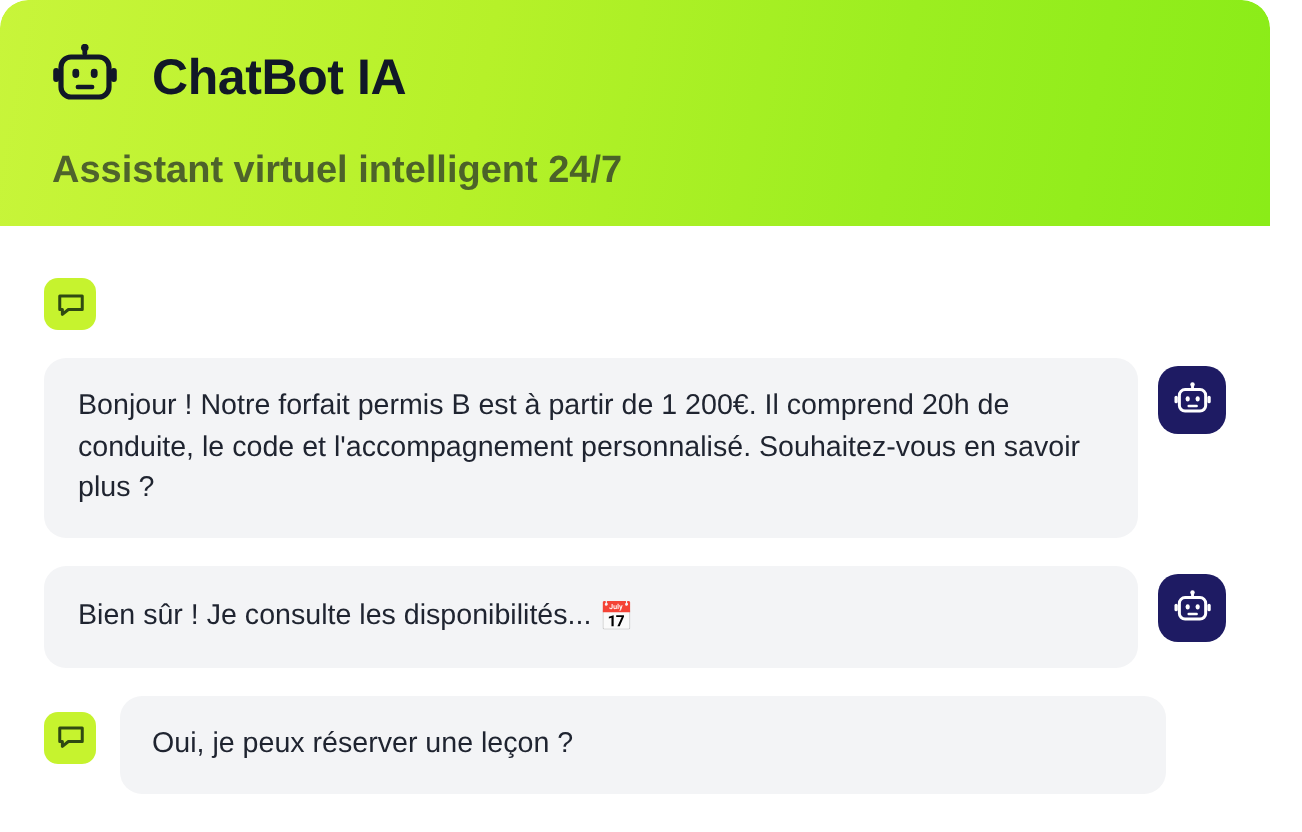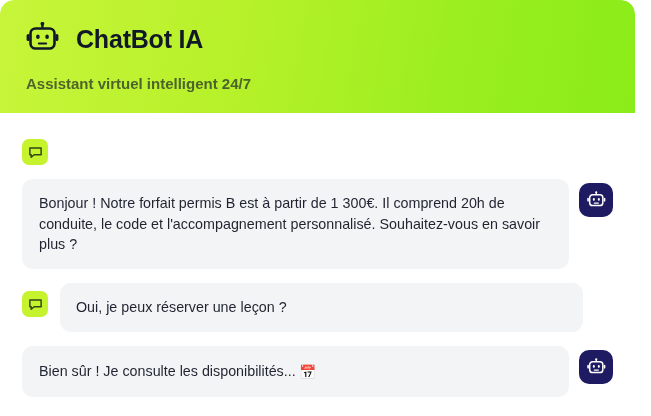--- a/index.html
+++ b/index.html
@@ -45,21 +45,21 @@
   }
   .header-title {
     font-size: 25px;
     font-weight: bold;
     color: #111827;
     letter-spacing: -0.2px;
     line-height: 1;
   }
   .header-sub {
     margin-top: 19px;
-    font-size: 15px;
+    font-size: 19px;
     font-weight: bold;
     color: #2f3b2a;
     opacity: 0.78;
   }
   
   .chat {
     position: absolute;
     top: 113px;
     left: 0;
     right: 0;
@@ -157,57 +157,57 @@
 
     <div class="msg-row user">
       <div class="avatar-chat">
         <svg width="15" height="15" viewBox="0 0 16 16" xmlns="http://www.w3.org/2000/svg">
           <path d="M2 3.2h12v7.2H6.6L3.4 13V10.4H2z" fill="none" stroke="#2f4a12" stroke-width="1.6" stroke-linejoin="round"></path>
         </svg>
       </div>
     </div>
 
     <div class="msg-row bot">
-      <div class="bubble bot">Bonjour ! Notre forfait permis B est à partir de 1 300€. Il comprend 20h de conduite, le code et l'accompagnement personnalisé. Souhaitez-vous en savoir plus ?</div>
+      <div class="bubble bot">Bonjour ! Notre forfait permis B est à partir de 1 200€. Il comprend 20h de conduite, le code et l'accompagnement personnalisé. Souhaitez-vous en savoir plus ?</div>
       <div class="avatar-bot">
         <svg width="19" height="18" viewBox="0 0 24 22" xmlns="http://www.w3.org/2000/svg">
           <rect x="10.8" y="0.6" width="1.8" height="3.4" rx="0.9" fill="#ffffff"></rect>
           <circle cx="11.7" cy="1.2" r="1.4" fill="#ffffff"></circle>
           <rect x="3.4" y="4.4" width="16.6" height="13.6" rx="3.6" fill="none" stroke="#ffffff" stroke-width="1.9"></rect>
           <rect x="7.4" y="8.6" width="2.5" height="3.3" rx="1.25" fill="#ffffff"></rect>
           <rect x="13.7" y="8.6" width="2.5" height="3.3" rx="1.25" fill="#ffffff"></rect>
           <rect x="8.5" y="14" width="6.6" height="1.6" rx="0.8" fill="#ffffff"></rect>
           <rect x="0.3" y="8.3" width="2.1" height="4.8" rx="1.05" fill="#ffffff"></rect>
           <rect x="21.1" y="8.3" width="2.1" height="4.8" rx="1.05" fill="#ffffff"></rect>
         </svg>
       </div>
     </div>
 
-    <div class="msg-row user">
-      <div class="avatar-chat">
-        <svg width="15" height="15" viewBox="0 0 16 16" xmlns="http://www.w3.org/2000/svg">
-          <path d="M2 3.2h12v7.2H6.6L3.4 13V10.4H2z" fill="none" stroke="#2f4a12" stroke-width="1.6" stroke-linejoin="round"></path>
-        </svg>
-      </div>
-      <div class="bubble user">Oui, je peux réserver une leçon ?</div>
-    </div>
-
     <div class="msg-row bot">
       <div class="bubble bot short">
         <span>Bien sûr ! Je consulte les disponibilités...</span>
         <span class="cal-emoji">📅</span>
       </div>
       <div class="avatar-bot">
         <svg width="19" height="18" viewBox="0 0 24 22" xmlns="http://www.w3.org/2000/svg">
           <rect x="10.8" y="0.6" width="1.8" height="3.4" rx="0.9" fill="#ffffff"></rect>
           <circle cx="11.7" cy="1.2" r="1.4" fill="#ffffff"></circle>
           <rect x="3.4" y="4.4" width="16.6" height="13.6" rx="3.6" fill="none" stroke="#ffffff" stroke-width="1.9"></rect>
           <rect x="7.4" y="8.6" width="2.5" height="3.3" rx="1.25" fill="#ffffff"></rect>
           <rect x="13.7" y="8.6" width="2.5" height="3.3" rx="1.25" fill="#ffffff"></rect>
           <rect x="8.5" y="14" width="6.6" height="1.6" rx="0.8" fill="#ffffff"></rect>
           <rect x="0.3" y="8.3" width="2.1" height="4.8" rx="1.05" fill="#ffffff"></rect>
           <rect x="21.1" y="8.3" width="2.1" height="4.8" rx="1.05" fill="#ffffff"></rect>
         </svg>
       </div>
     </div>
 
+    <div class="msg-row user">
+      <div class="avatar-chat">
+        <svg width="15" height="15" viewBox="0 0 16 16" xmlns="http://www.w3.org/2000/svg">
+          <path d="M2 3.2h12v7.2H6.6L3.4 13V10.4H2z" fill="none" stroke="#2f4a12" stroke-width="1.6" stroke-linejoin="round"></path>
+        </svg>
+      </div>
+      <div class="bubble user">Oui, je peux réserver une leçon ?</div>
+    </div>
+
   </div>
 </div>
 
 </body></html>

